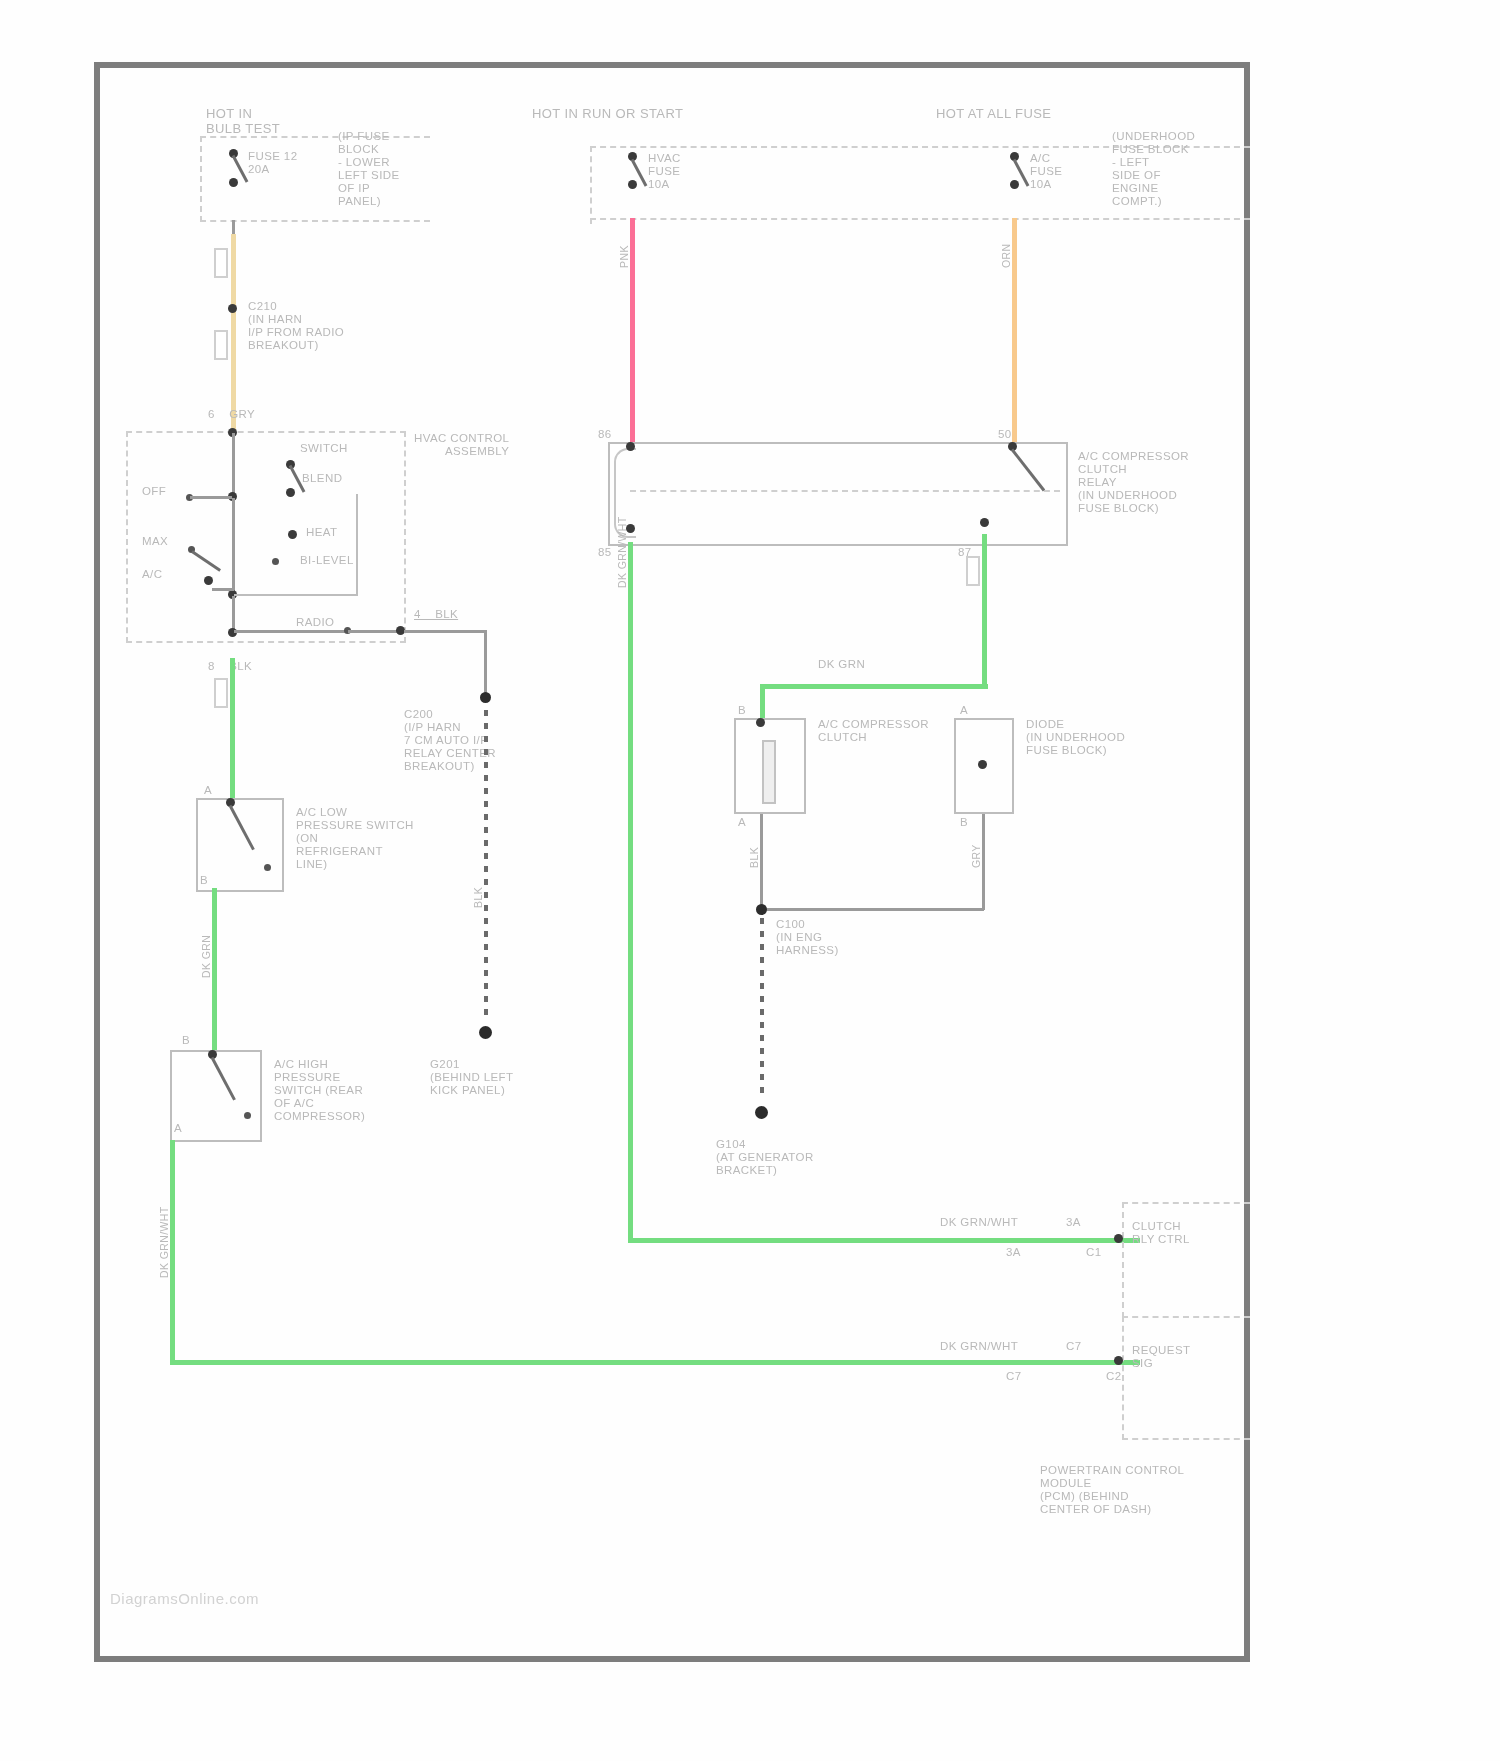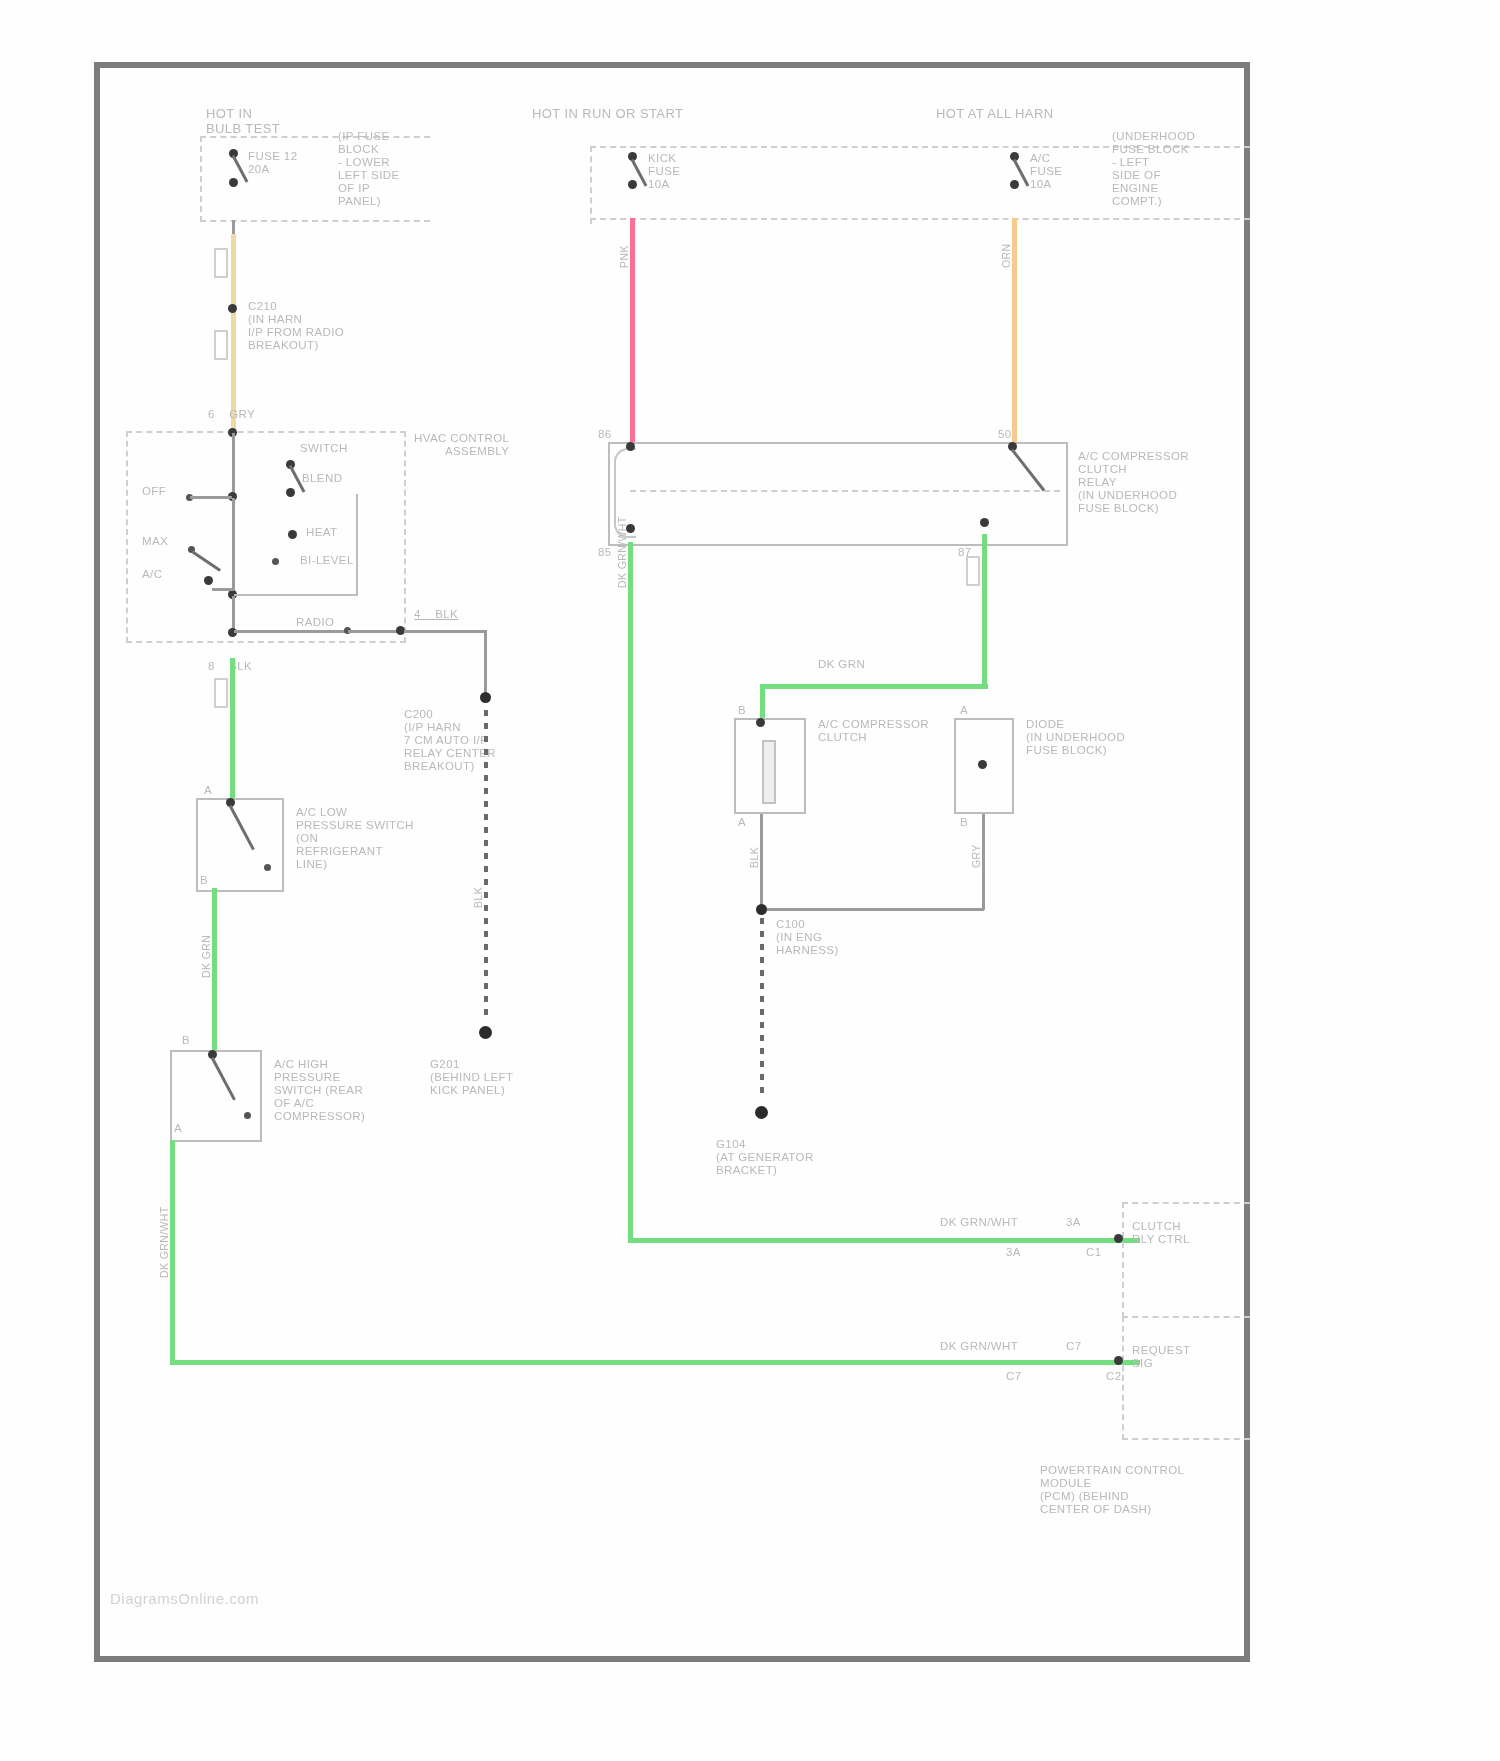--- a/index.html
+++ b/index.html
@@ -195,30 +195,30 @@
 COMPRESSOR)</div>
 
     <div class="wire grn v" style="left:70px;top:1072px;height:224px;"></div>
     <div class="lbl vsm rot" style="left:58px;top:1210px;">DK GRN/WHT</div>
     <div class="wire grn h" style="left:70px;top:1292px;width:970px;"></div>
 
     <div class="lbl" style="left:432px;top:38px;">HOT IN RUN OR START</div>
     <div class="dashline" style="left:490px;top:78px;width:660px;"></div>
     <div class="dashline v" style="left:490px;top:78px;height:78px;"></div>
     <div class="dashline" style="left:490px;top:150px;width:660px;"></div>
-    <div class="lbl sm" style="left:548px;top:84px;">KICK
+    <div class="lbl sm" style="left:548px;top:84px;">HVAC
 FUSE
 10A</div>
     <div class="node" style="left:528px;top:84px;"></div>
     <div class="swarm" style="left:532px;top:90px;width:30px;transform:rotate(62deg);"></div>
     <div class="node" style="left:528px;top:112px;"></div>
     <div class="wire pnk v" style="left:530px;top:150px;height:224px;"></div>
     <div class="lbl vsm rot" style="left:518px;top:200px;">PNK</div>
 
-    <div class="lbl" style="left:836px;top:38px;">HOT AT ALL HARN</div>
+    <div class="lbl" style="left:836px;top:38px;">HOT AT ALL FUSE</div>
     <div class="lbl sm" style="left:1012px;top:62px;">(UNDERHOOD
 FUSE BLOCK
 - LEFT
 SIDE OF
 ENGINE
 COMPT.)</div>
     <div class="lbl sm" style="left:930px;top:84px;">A/C
 FUSE
 10A</div>
     <div class="node" style="left:910px;top:84px;"></div>

